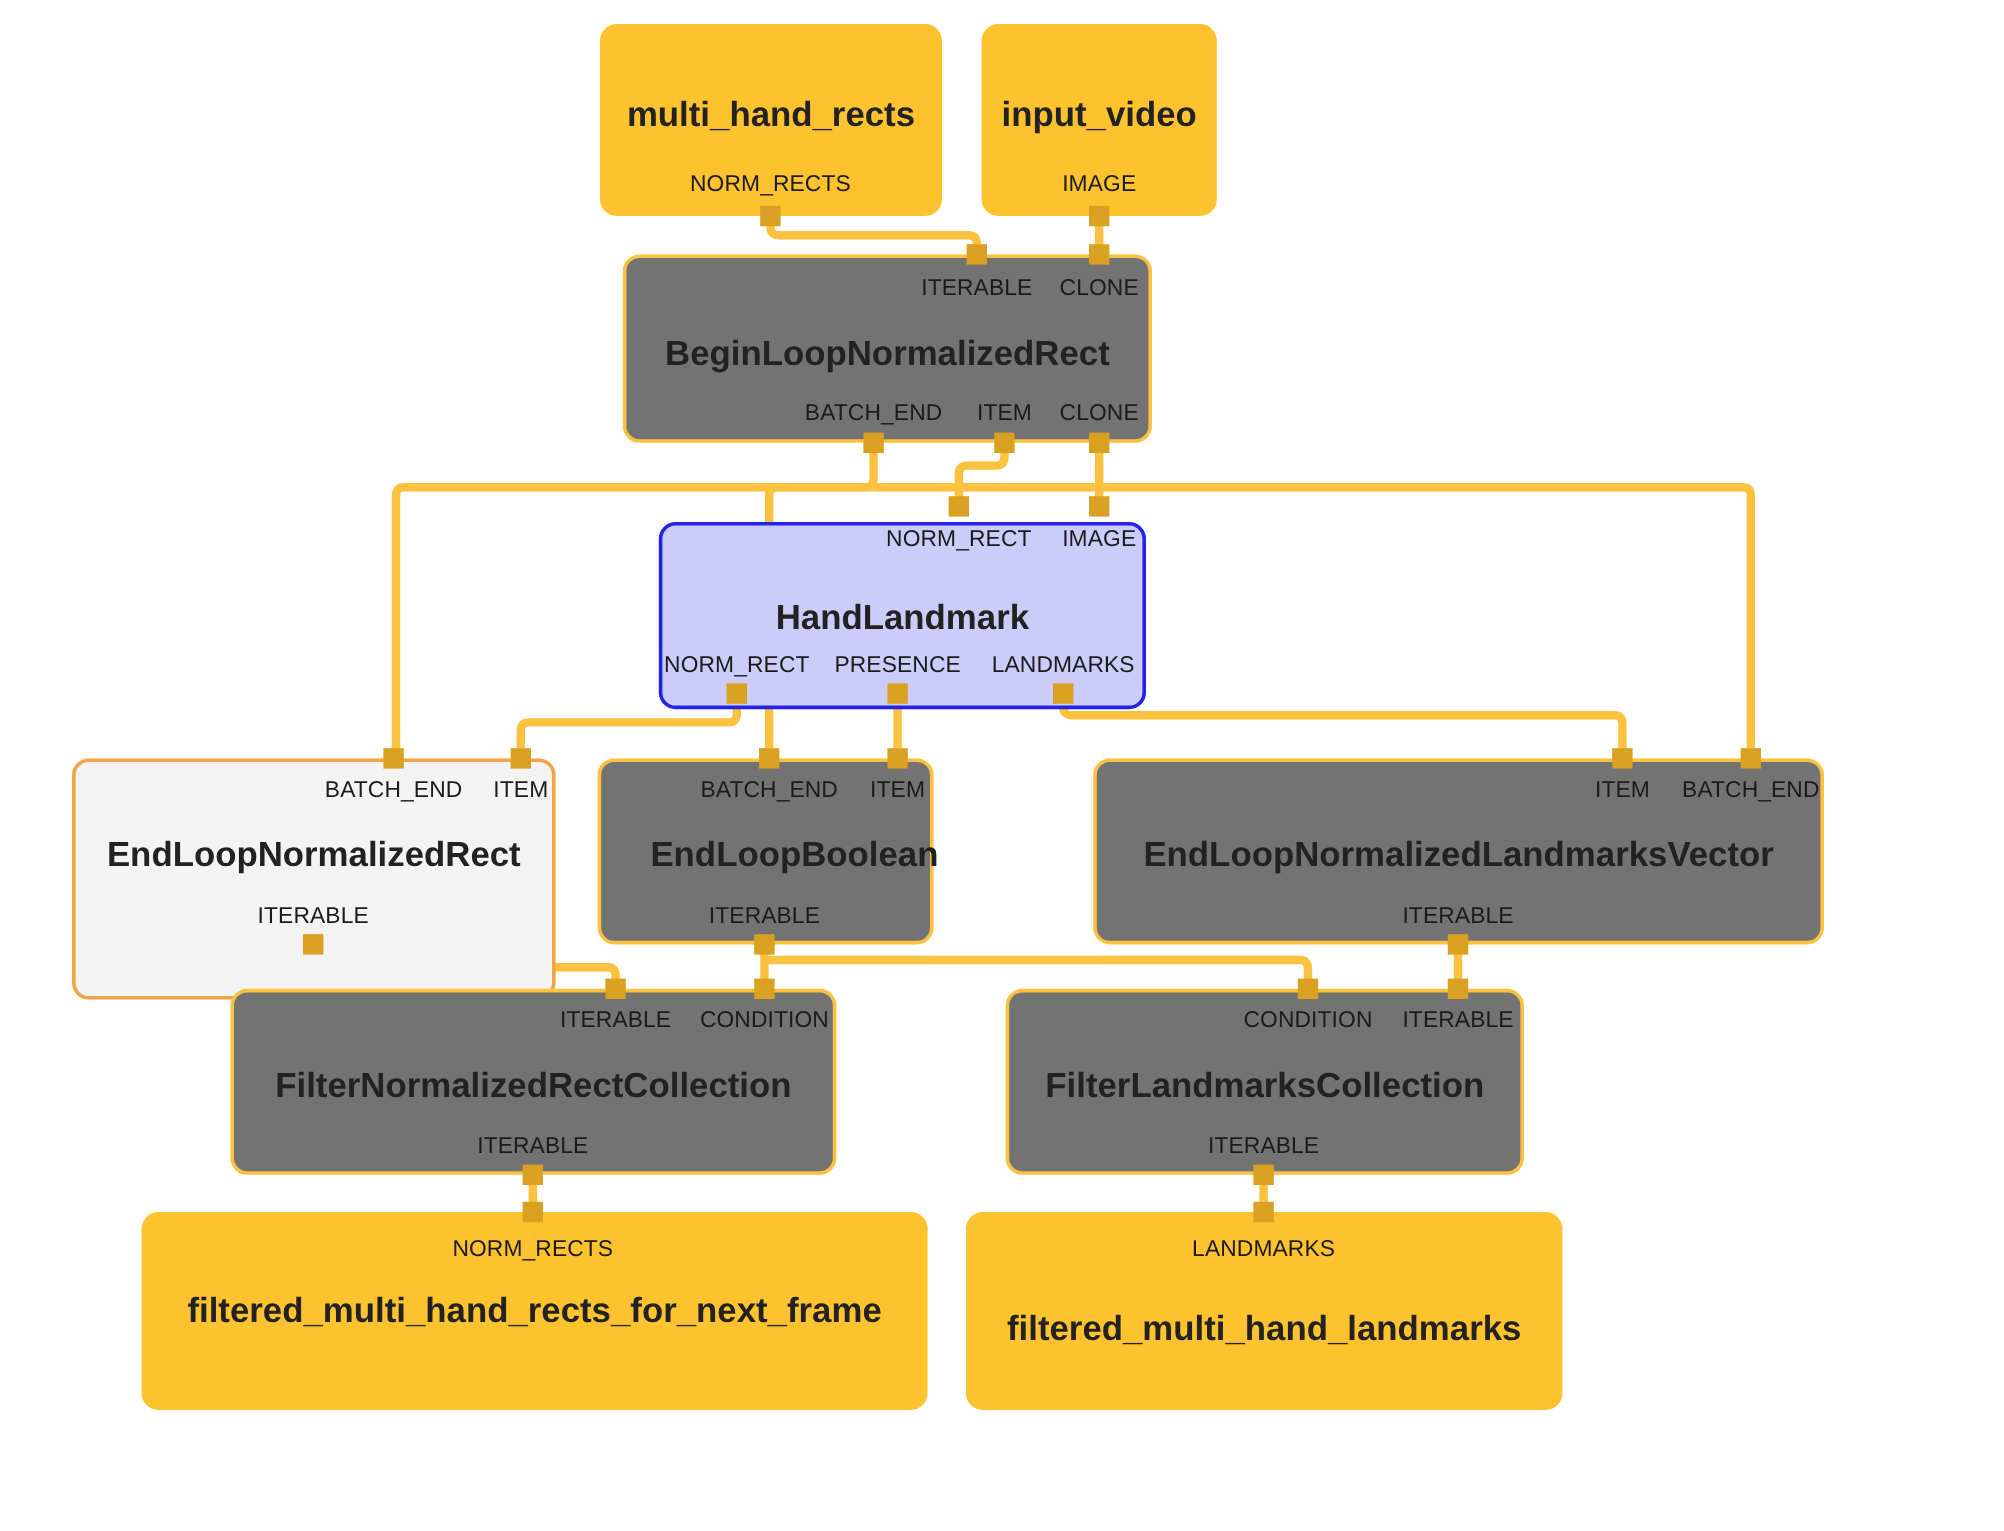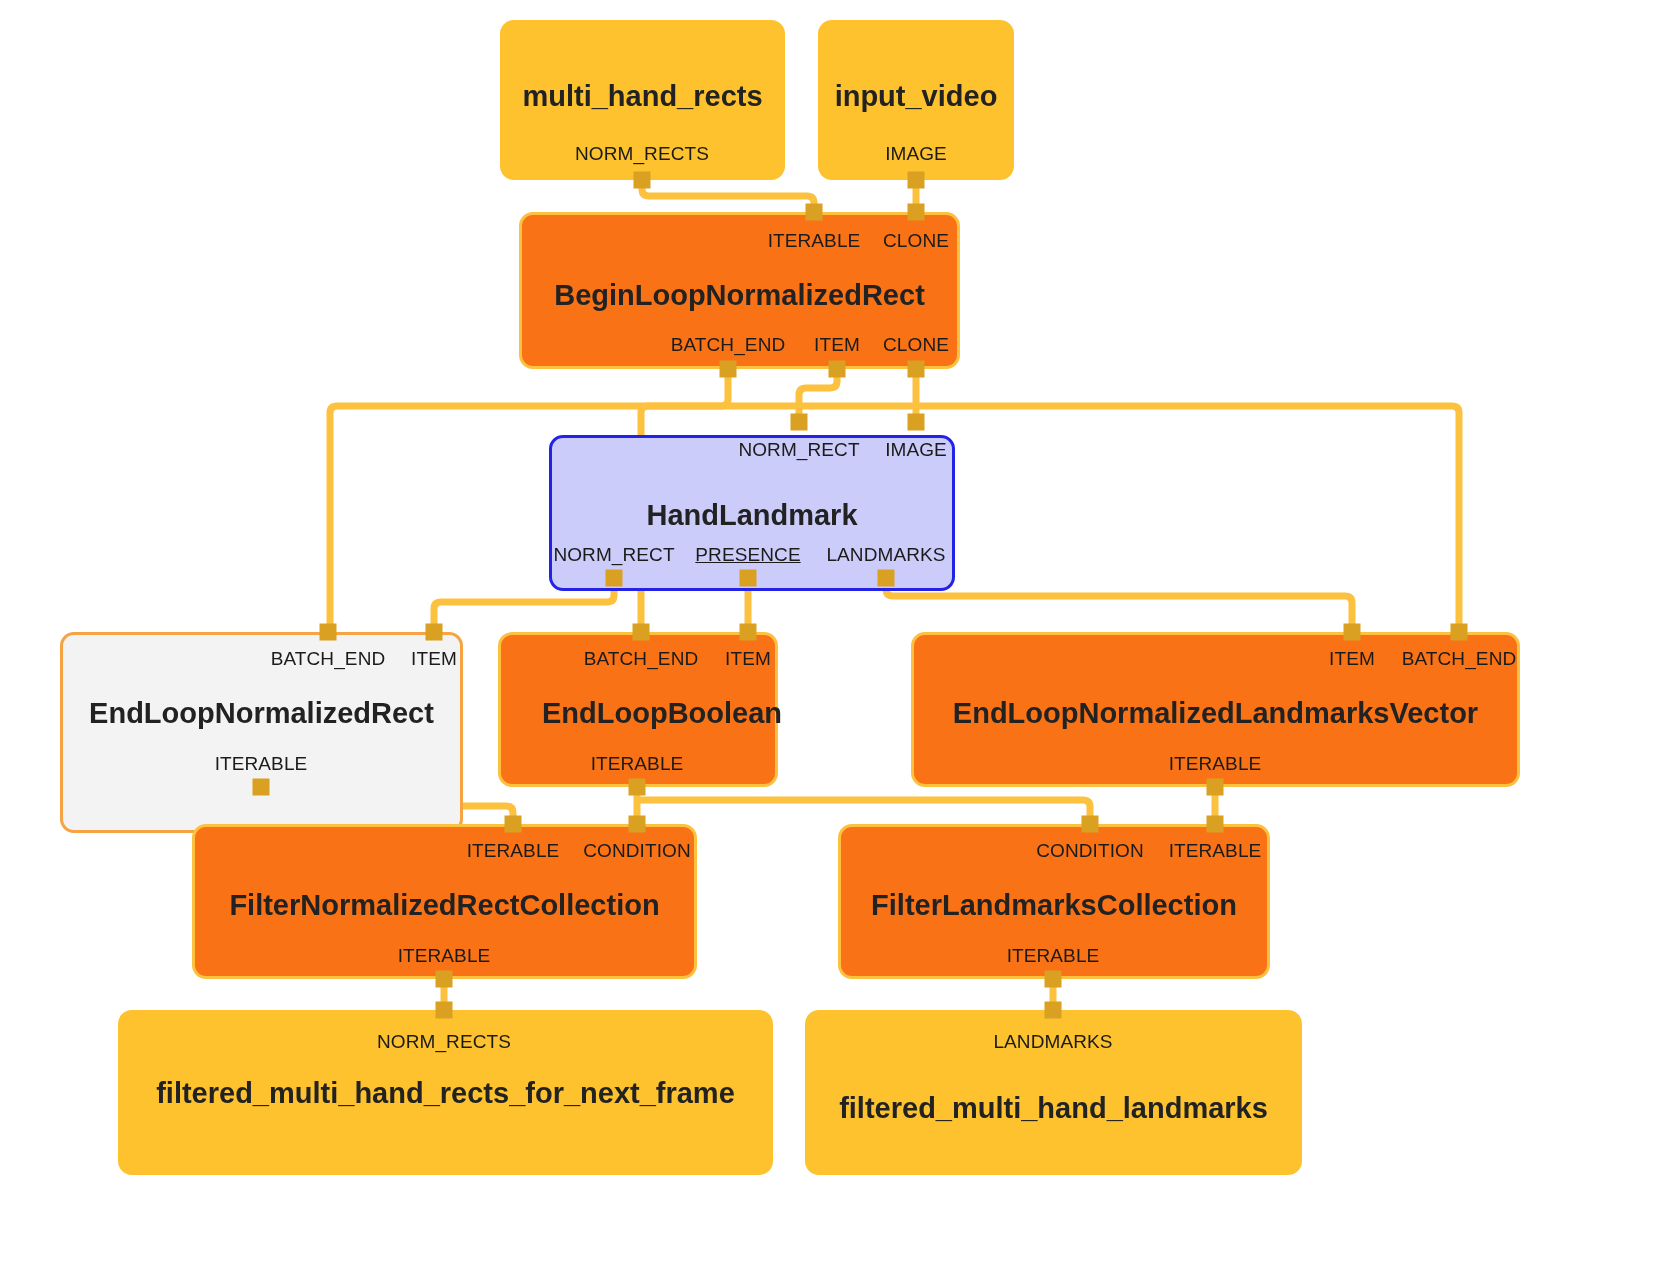--- a/index.html
+++ b/index.html
@@ -27,21 +27,21 @@
     position: absolute;
     box-sizing: border-box;
     border-radius: 14px;
     display: block;
   }
   .node.stream {
     background: #fdc22d;
     border: 2px solid #fdc22d;
   }
   .node.calc {
-    background: #f97316;
+    background: #737373;
     border: 3px solid #fbc13f;
     text-decoration: underline;
   }
   .node.calc-selected {
     background: #ccccfa;
     border: 3px solid #2323e8;
     margin-top: 13px;
   }
   .node.calc-hover {
     background: #f3f3f3;
@@ -150,21 +150,21 @@
     <div class="port-label" style="left: 837px; top: 334px;">ITEM</div>
     <div class="port-dot" style="left: 837px; top: 369px;"></div>
     <div class="port-label" style="left: 916px; top: 334px;">CLONE</div>
     <div class="port-dot" style="left: 916px; top: 369px;"></div>
     <div class="port-label" style="left: 799px; top: 439px;">NORM_RECT</div>
     <div class="port-dot" style="left: 799px; top: 422px;"></div>
     <div class="port-label" style="left: 916px; top: 439px;">IMAGE</div>
     <div class="port-dot" style="left: 916px; top: 422px;"></div>
     <div class="port-label" style="left: 614px; top: 544px;">NORM_RECT</div>
     <div class="port-dot" style="left: 614px; top: 578px;"></div>
-    <div class="port-label" style="left: 748px; top: 544px; text-decoration: underline;">PRESENCE</div>
+    <div class="port-label" style="left: 748px; top: 544px;">PRESENCE</div>
     <div class="port-dot" style="left: 748px; top: 578px;"></div>
     <div class="port-label" style="left: 886px; top: 544px;">LANDMARKS</div>
     <div class="port-dot" style="left: 886px; top: 578px;"></div>
     <div class="port-label" style="left: 328px; top: 648px;">BATCH_END</div>
     <div class="port-dot" style="left: 328px; top: 632px;"></div>
     <div class="port-label" style="left: 434px; top: 648px;">ITEM</div>
     <div class="port-dot" style="left: 434px; top: 632px;"></div>
     <div class="port-label" style="left: 261px; top: 753px;">ITERABLE</div>
     <div class="port-dot" style="left: 261px; top: 787px;"></div>
     <div class="port-label" style="left: 641px; top: 648px;">BATCH_END</div>

